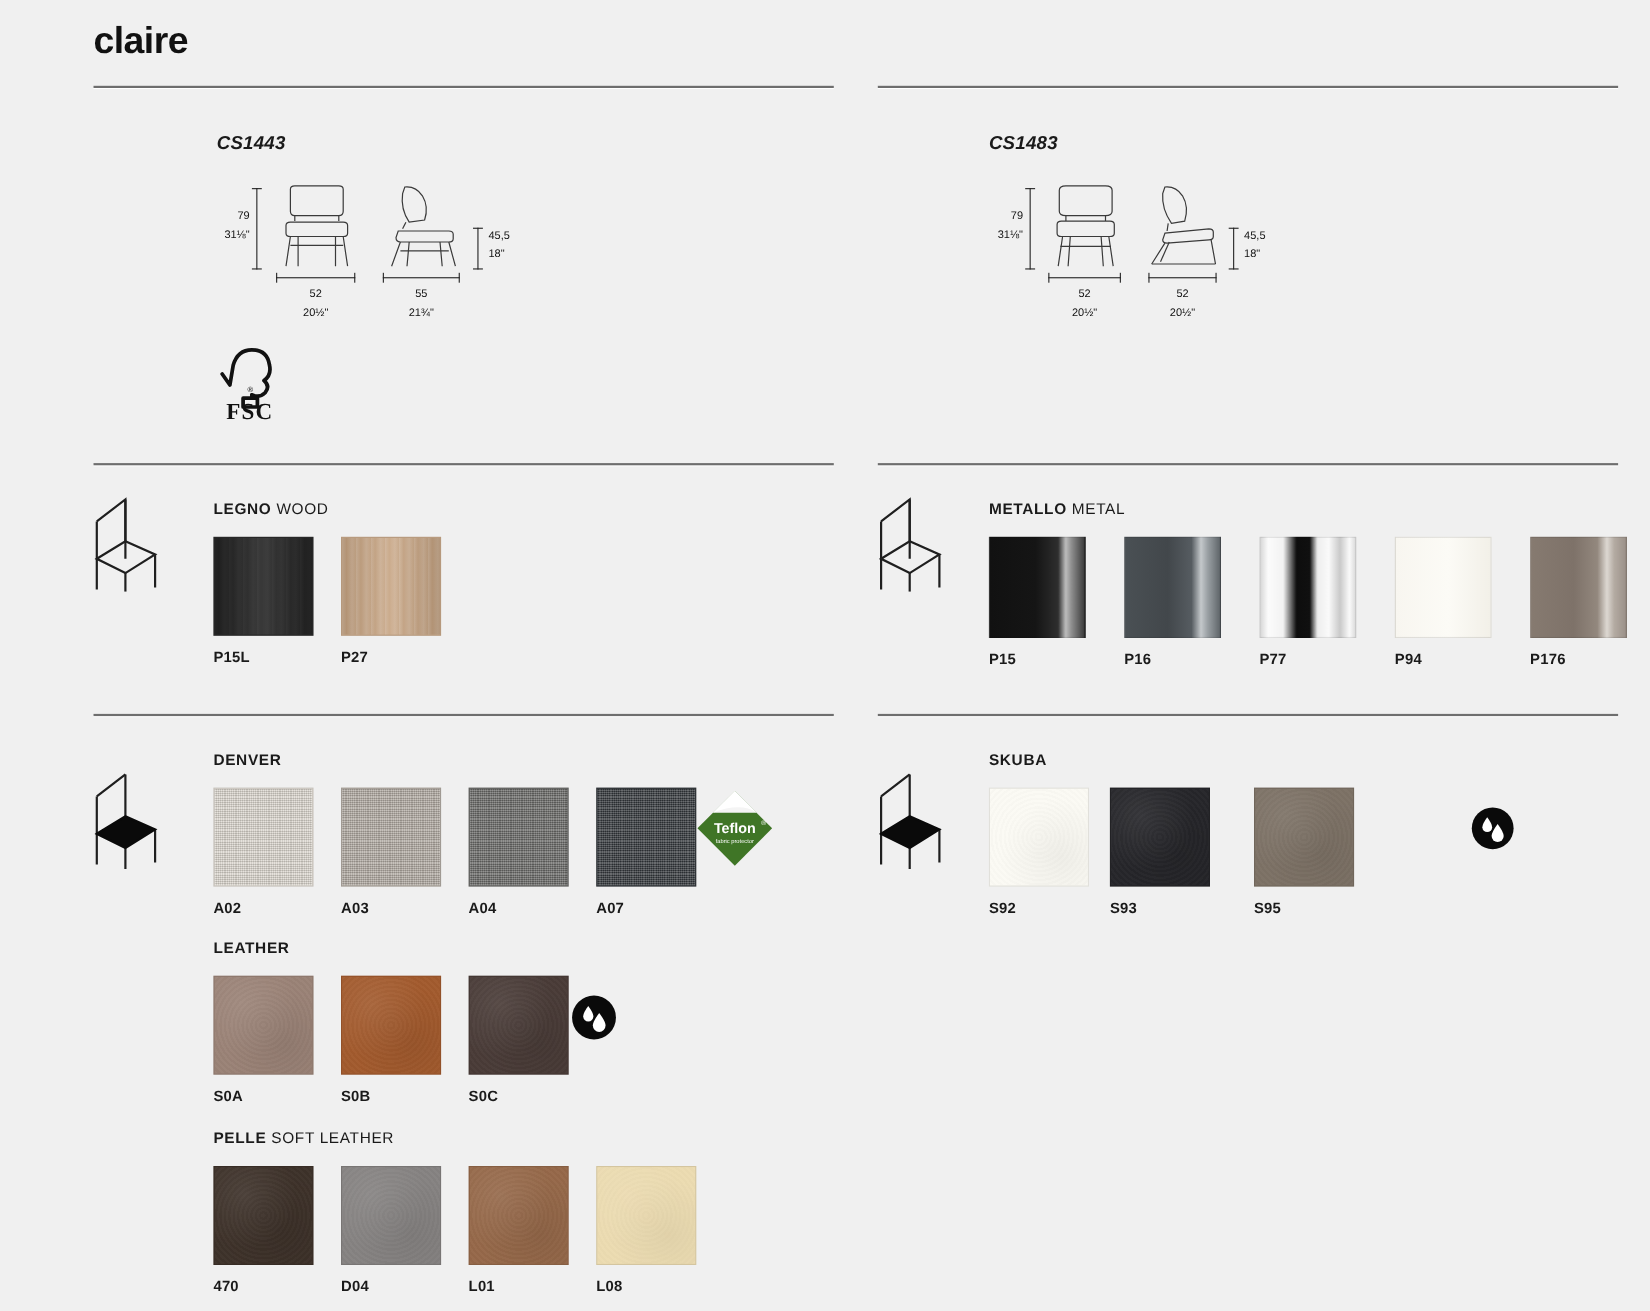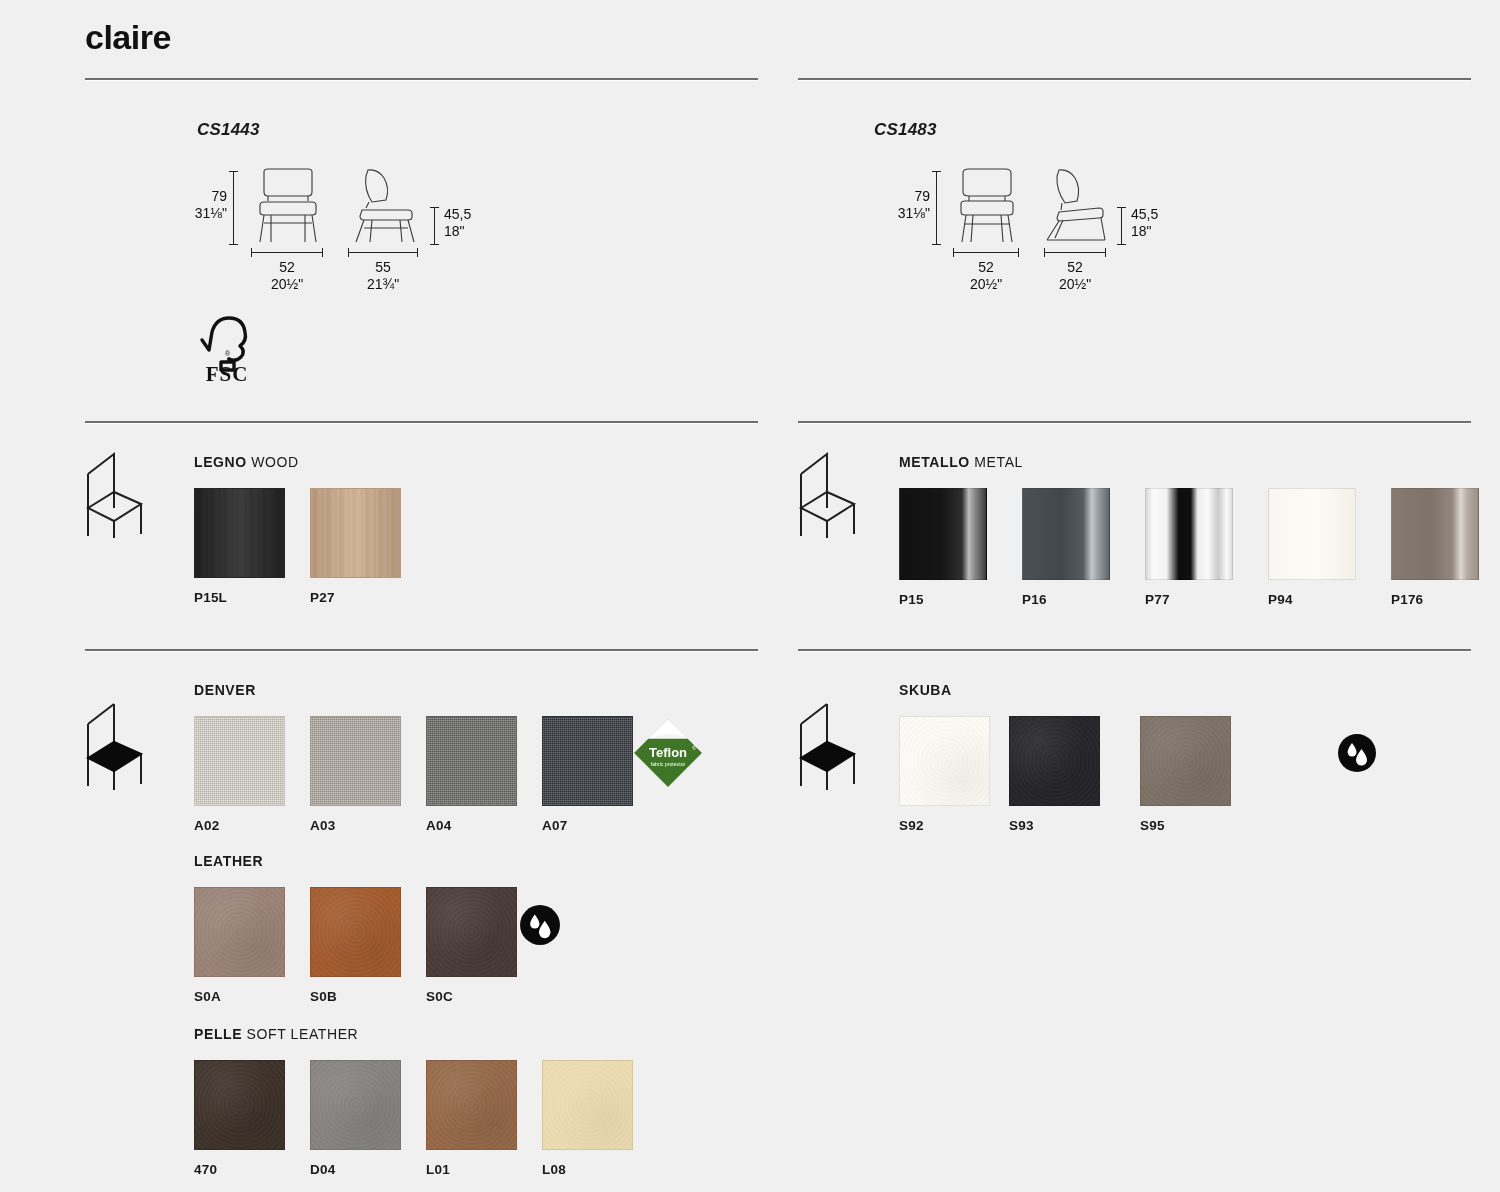--- a/index.html
+++ b/index.html
@@ -31,21 +31,21 @@
   
   .model-code {
     position: absolute;
     font-size: 17px; font-weight: 700; letter-spacing: 0.2px; font-style: italic;
   }
 
   
   .dims { position: absolute; }
   .dim-row { display: flex; align-items: flex-start; }
   .dimtxt {
-    font-size: 14px; line-height: 17px; color: #111;
+    font-size: 10px; line-height: 17px; color: #111;
     white-space: nowrap; text-align: center;
   }
   .dimtxt.left-of  { text-align: right; }
   .dimtxt.right-of { text-align: left; }
 
   .vbar {
     width: 1px; background: #222; position: relative;
   }
   .vbar::before, .vbar::after {
     content: ""; position: absolute; left: -4px; width: 9px; height: 1px; background: #222;
@@ -190,21 +190,21 @@
     <svg width="62" height="68" viewBox="0 0 62 68">
       <g fill="none" stroke="#111" stroke-width="3.4" stroke-linecap="round" stroke-linejoin="round">
         <path d="M6 26 L13 36 L16 18 Q20 4 33 4 Q47 4 49 18 Q51 27 44 32 Q50 37 45 43 Q40 48 33 45"></path>
         <path d="M33 45 L33 48 L25 48 L25 56 L38 56 L38 48 L33 48"></path>
       </g>
       <text x="29" y="42" font-family="'Liberation Sans',sans-serif" font-size="7" fill="#111">®</text>
       <text x="31" y="67" text-anchor="middle" font-family="'Liberation Serif',serif" font-size="21" font-weight="700" letter-spacing="1" fill="#111">FSC</text>
     </svg>
   </div>
 
-  <div class="model-code" style="left:874px; top:120px">CS1483</div>
+  <div class="model-code" style="left:899px; top:120px">CS1483</div>
 
   <div class="dims" style="left:888px; top:168px">
     <div class="dim-row">
       <div class="dimtxt left-of" style="width:42px; padding-top:20px">
         <div>79</div>
         <div>31⅛"</div>
       </div>
       <div class="vbar" style="height:74px; margin:3px 10px 0 6px"></div>
 
       <div style="width:80px">

